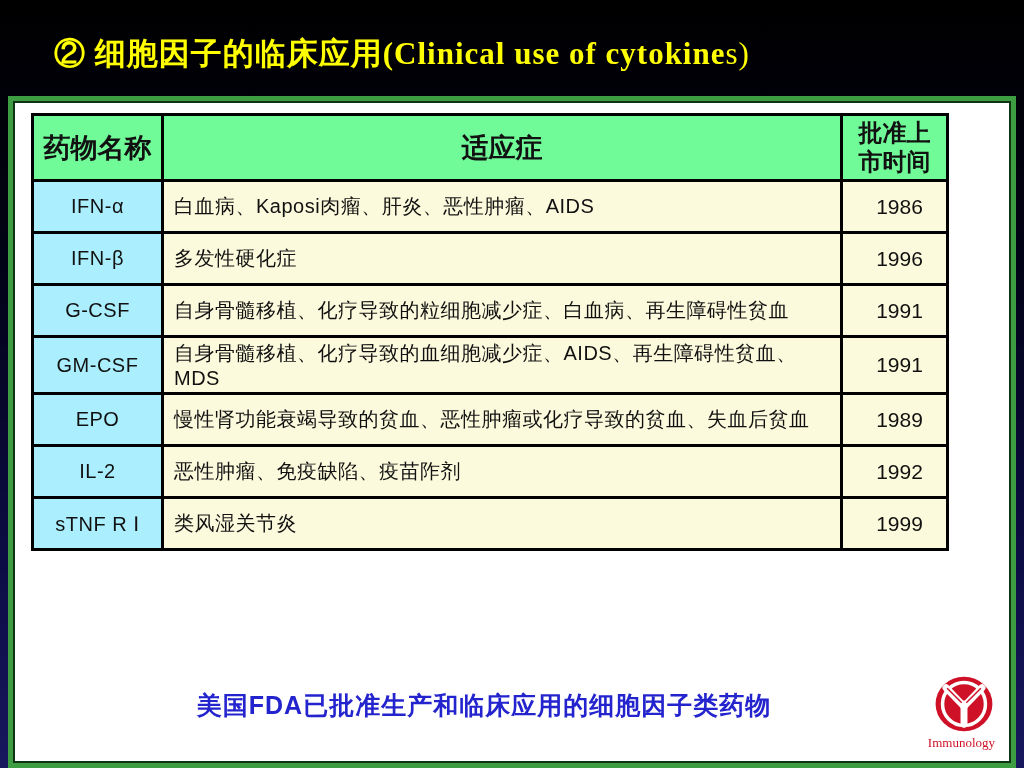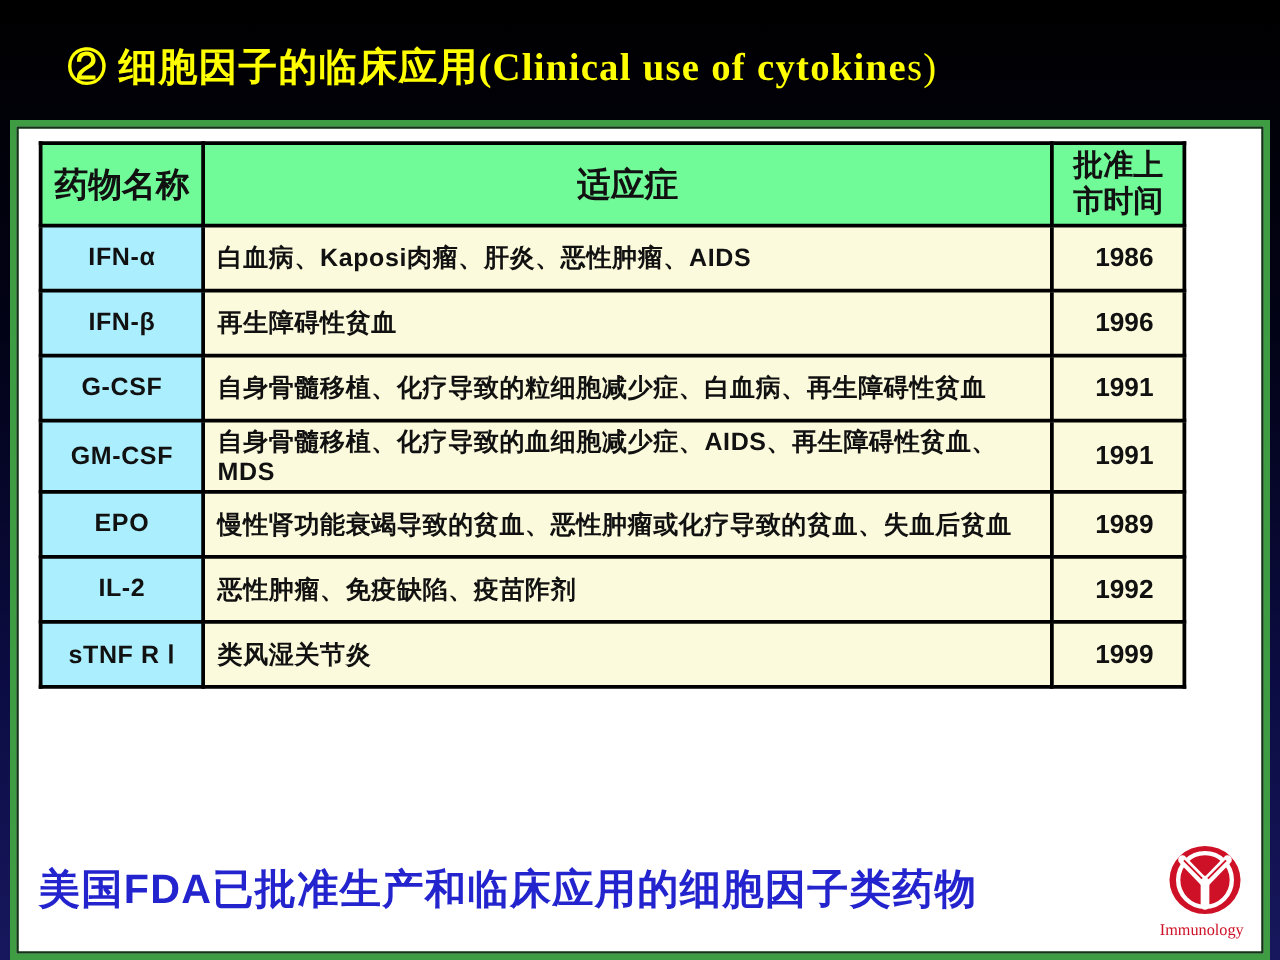--- a/index.html
+++ b/index.html
@@ -38,35 +38,35 @@
     color:#111;
   }
   .cyto th, .cyto td { border:3px solid #000; box-sizing:border-box; vertical-align:middle; }
   .cyto th {
     background:#70FA98; height:66px;
     font-size:27px; font-weight:bold; text-align:center;
   }
   .cyto th.c-year { font-size:24px; line-height:1.18; }
   .cyto col.w-drug { width:130px; }
   .cyto col.w-year { width:106px; }
-  .cyto td { height:52px;font-weight:bold; }
+  .cyto td { height:52px; }
   .cyto td.drug {
     background:#ABEFFE; text-align:center; font-size:20px; letter-spacing:0.5px;
   }
   .cyto td.ind {
     background:#FCFADC; font-size:20px; padding:2px 4px 2px 10px; letter-spacing:0.5px;
   }
   .cyto td.year {
     background:#FCFADC; font-size:21px; padding-left:11px; text-align:center;
   }
   
   .footer { position:absolute; left:18px; right:14px; bottom:4px; height:86px; }
   .caption {
     position:absolute; left:0; right:60px; top:16px;
-    font-size:33px; font-weight:bold;
+    text-align:center; font-size:25px; font-weight:bold;
     color:#2424CE; letter-spacing:1px; white-space:nowrap;
   }
   .logo {
     position:absolute; right:2px; top:2px; width:88px; text-align:right;
   }
   .logo-text {
     font-family:"Liberation Serif", serif;
     color:#CE1126; font-size:13px; margin-top:-2px;
   }
 </style>
@@ -95,21 +95,21 @@
         </tr>
       </thead>
       <tbody>
         <tr>
           <td class="drug">IFN-α</td>
           <td class="ind">白血病、Kaposi肉瘤、肝炎、恶性肿瘤、AIDS</td>
           <td class="year">1986</td>
         </tr>
         <tr>
           <td class="drug">IFN-β</td>
-          <td class="ind">再生障碍性贫血</td>
+          <td class="ind">多发性硬化症</td>
           <td class="year">1996</td>
         </tr>
         <tr>
           <td class="drug">G-CSF</td>
           <td class="ind">自身骨髓移植、化疗导致的粒细胞减少症、白血病、再生障碍性贫血</td>
           <td class="year">1991</td>
         </tr>
         <tr>
           <td class="drug">GM-CSF</td>
           <td class="ind">自身骨髓移植、化疗导致的血细胞减少症、AIDS、再生障碍性贫血、MDS</td>

